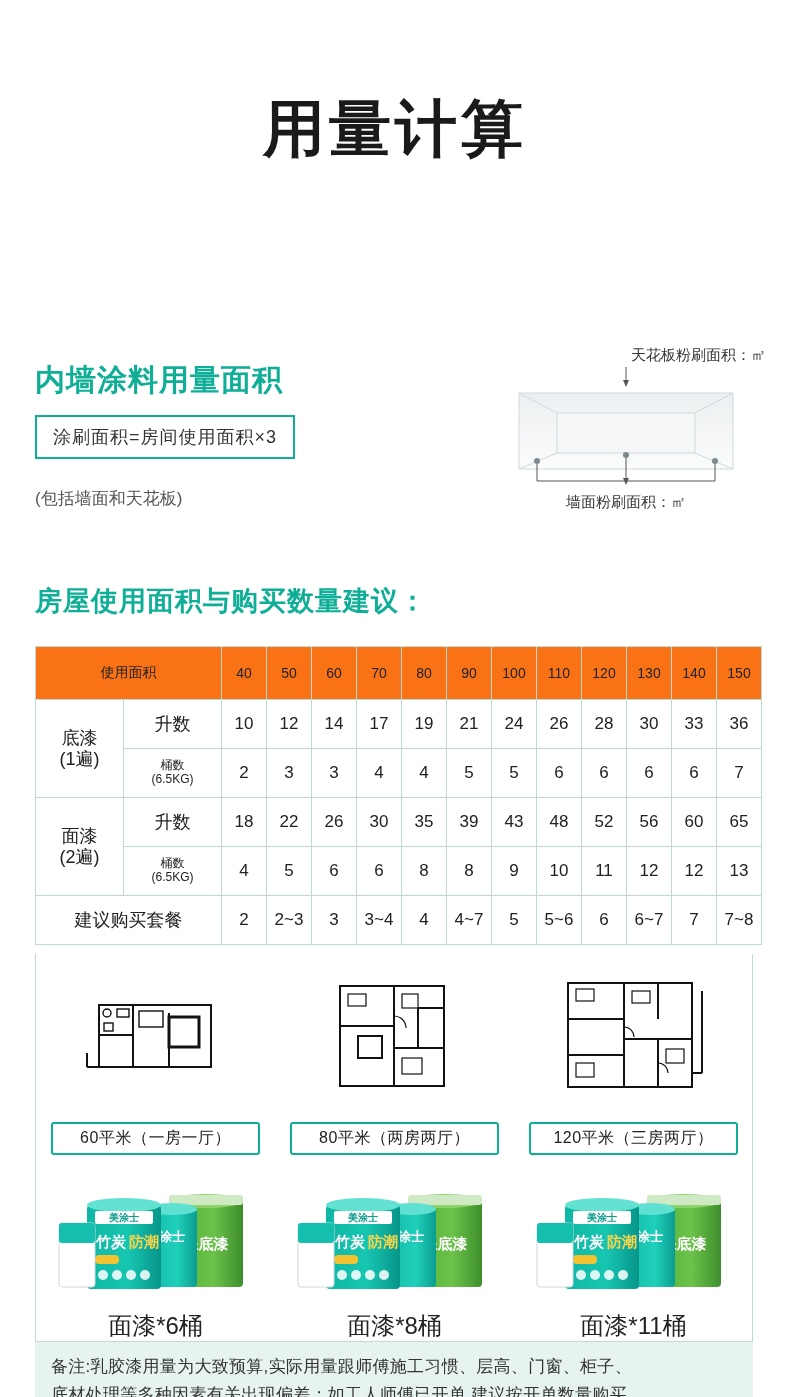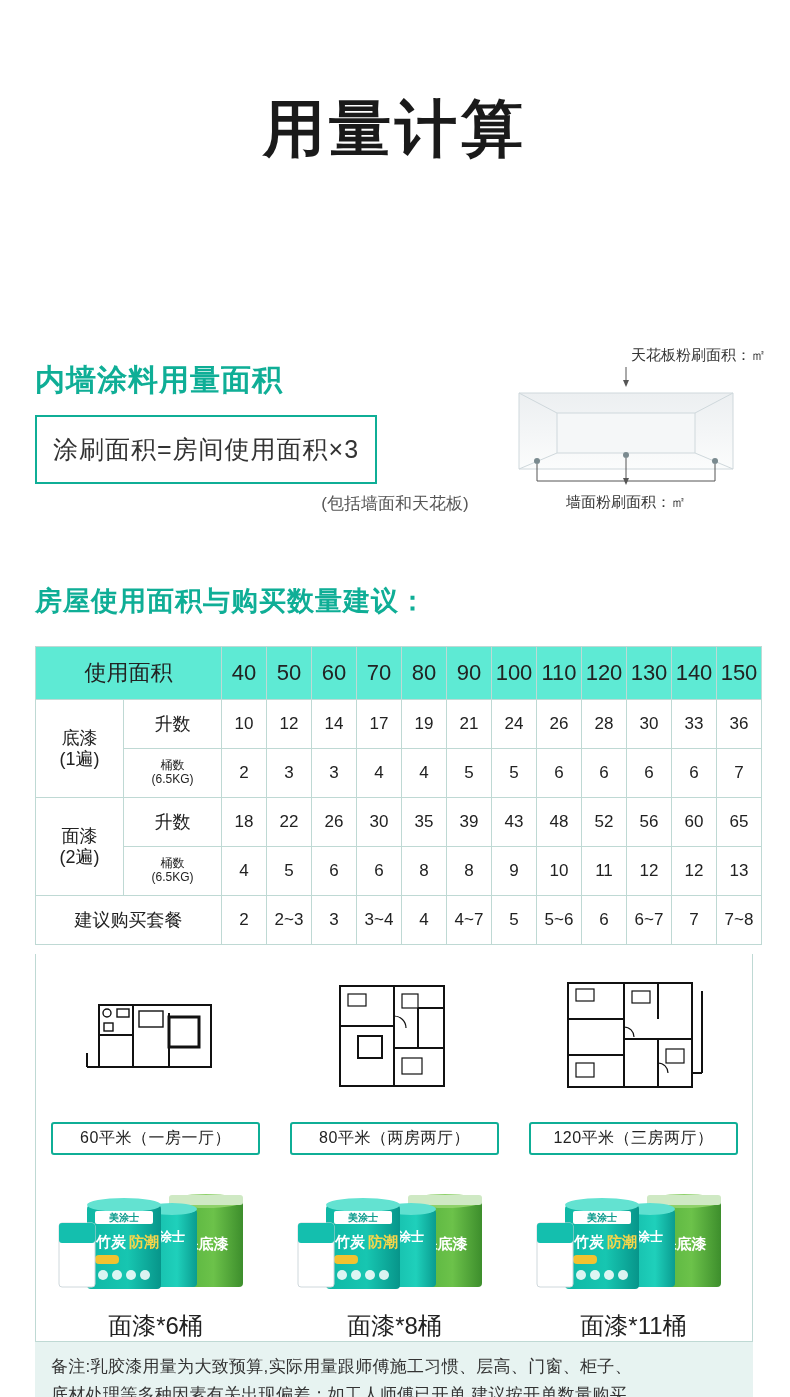--- a/index.html
+++ b/index.html
@@ -16,23 +16,23 @@
     color:#1a1a1a;margin-top:98px;line-height:1;
   }
 
   
   .sec1{position:absolute;left:35px;top:262px;width:720px;}
   .sec-head{
     font-size:30px;font-weight:bold;color:#0fae96;letter-spacing:1px;
   }
   .formula-box{
     display:inline-block;margin-top:14px;border:2px solid #0fae96;
-    padding:16px 16px;font-size:25px;color:#333;letter-spacing:1px;
-  }
-  .note-small{margin-top:8px;font-size:17px;color:#555;text-align:center;}
+    padding:8px 16px;font-size:18px;color:#333;letter-spacing:1px;
+  }
+  .note-small{margin-top:28px;font-size:17px;color:#555;}
 
   
   .room-wrap{position:absolute;left:486px;top:248px;width:280px;}
   .room-label{font-size:15px;color:#333;white-space:nowrap;}
   .room-label.top{text-align:right;}
   .room-label.bottom{text-align:center;margin-top:8px;}
   .room-svg{display:block;margin:0 auto;}
 
   
   .sec2-head{position:absolute;left:35px;top:485px;font-size:27px;font-weight:bold;color:#0fae96;letter-spacing:1px;}
@@ -40,21 +40,21 @@
   
   table.usage{
     position:absolute;left:35px;top:548px;width:720px;
     border-collapse:collapse;font-size:17px;color:#222;
     table-layout:fixed;
   }
   table.usage td,table.usage th{
     border:1px solid #bfd9d4;text-align:center;vertical-align:middle;
     padding:0;height:40px;font-weight:normal;
   }
-  table.usage thead td{background:#5eead4;height:52px;font-size:22px;}
+  table.usage thead td{background:#f97316;height:52px;font-size:14px;}
   .rowhead{background:#ffffff;font-size:18px;line-height:1.15;}
   .rowhead.small{font-size:12px;}
   .twoline{display:block;line-height:1.15;}
   td.head-area{font-size:20px;}
   tr.tall td{height:48px;}
 
   
   .plans{
     position:absolute;left:35px;top:856px;width:718px;height:388px;
     border:1px solid #bfd9d4;border-top:none;box-sizing:border-box;

